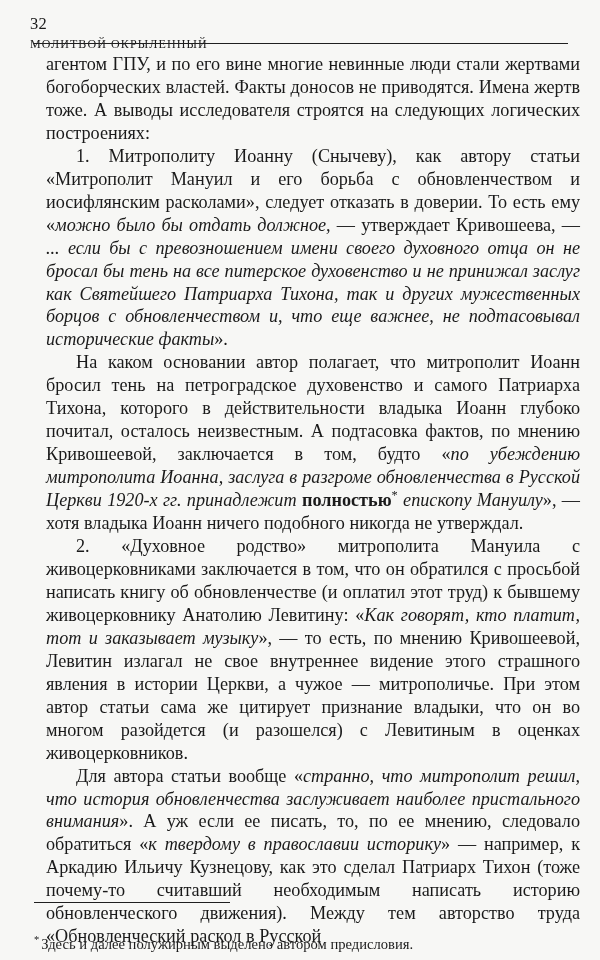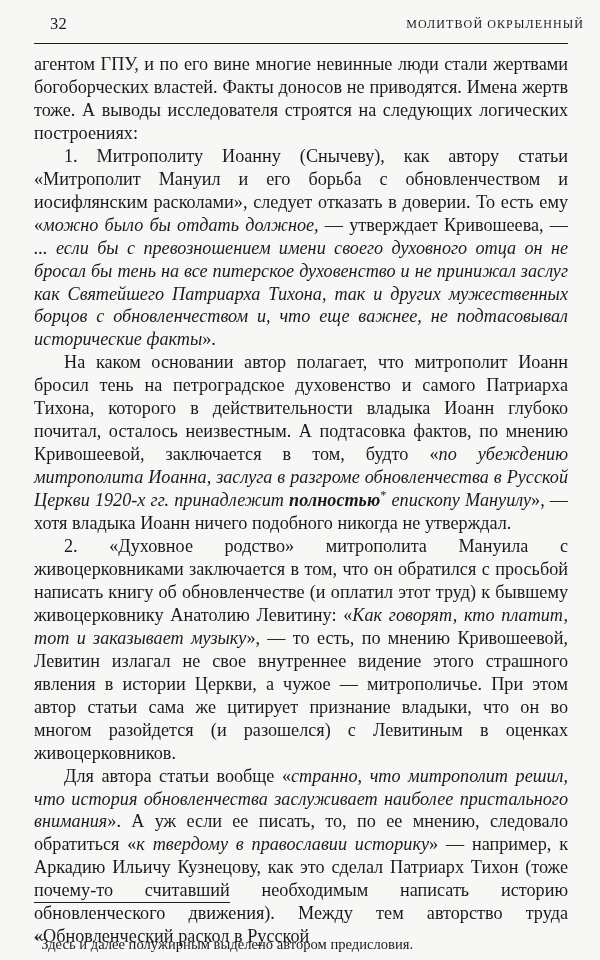--- a/index.html
+++ b/index.html
@@ -23,27 +23,28 @@
     top: 0;
     width: 600px;
     height: 960px;
     box-sizing: border-box;
     padding: 0;
   }
 
   
   .running-head {
     position: absolute;
-    left: 50px;
+    left: 30px;
     top: 14px;
     width: 534px;
     height: 24px;
     display: flex;
     align-items: flex-start;
     justify-content: space-between;
+    flex-direction: column;
   }
   .folio {
     font-size: 16.5px;
     line-height: 20px;
     letter-spacing: 0.2px;
   }
   .head-title {
     font-size: 12px;
     line-height: 20px;
     letter-spacing: 1.1px;
@@ -53,21 +54,21 @@
     left: 34px;
     top: 43px;
     width: 534px;
     height: 0;
     border-top: 1.6px solid #1f1f1f;
   }
 
   
   .body-text {
     position: absolute;
-    left: 34px;
+    left: 46px;
     top: 53px;
     width: 534px;
     font-size: 18.2px;
     line-height: 22.95px;
     text-align: justify;
     text-justify: inter-word;
     -webkit-hyphens: none;
     hyphens: none;
     word-spacing: 0.1px;
   }
@@ -82,21 +83,20 @@
   .body-text p {
     text-align: justify;
   }
   .body-text p:last-child {
     text-align: justify;
   }
 
   i, .it {
   }
   .bi {
-    font-style: italic;
     font-weight: bold;
   }
   .fn-mark {
     font-style: normal;
     font-weight: normal;
     vertical-align: super;
     font-size: 0.68em;
     line-height: 0;
   }
 

